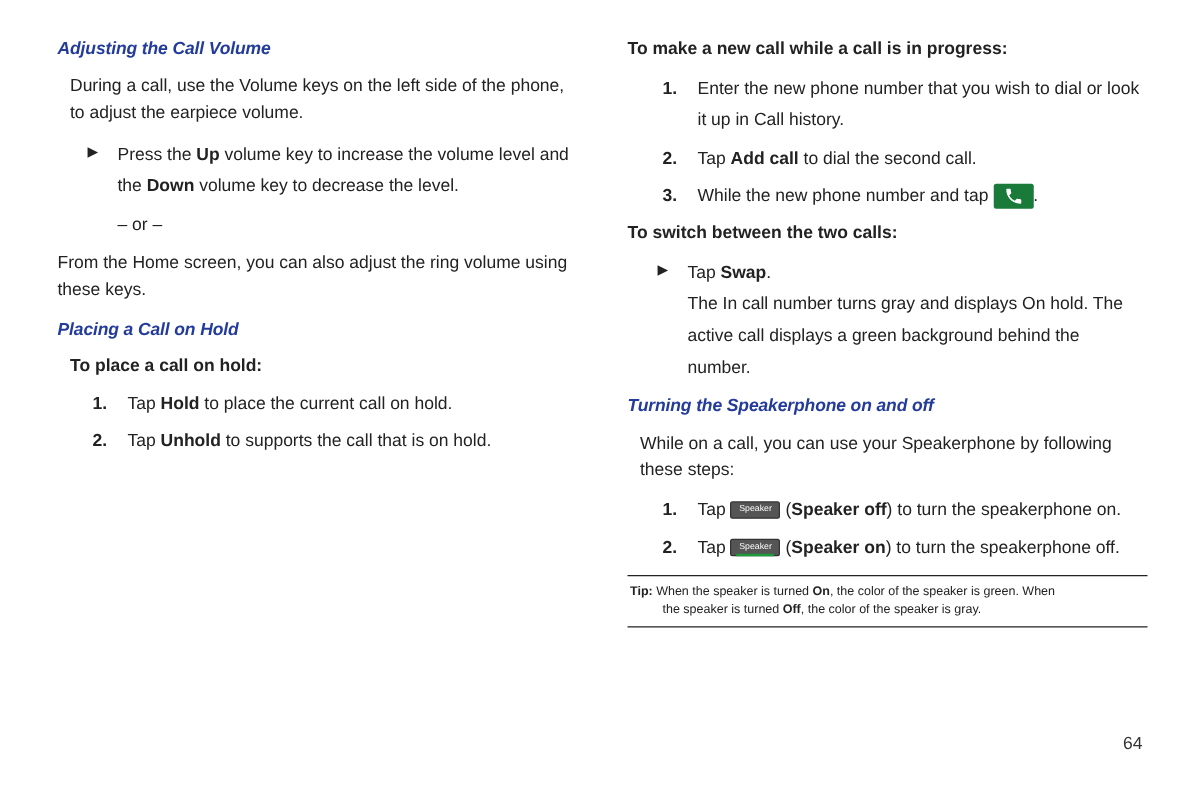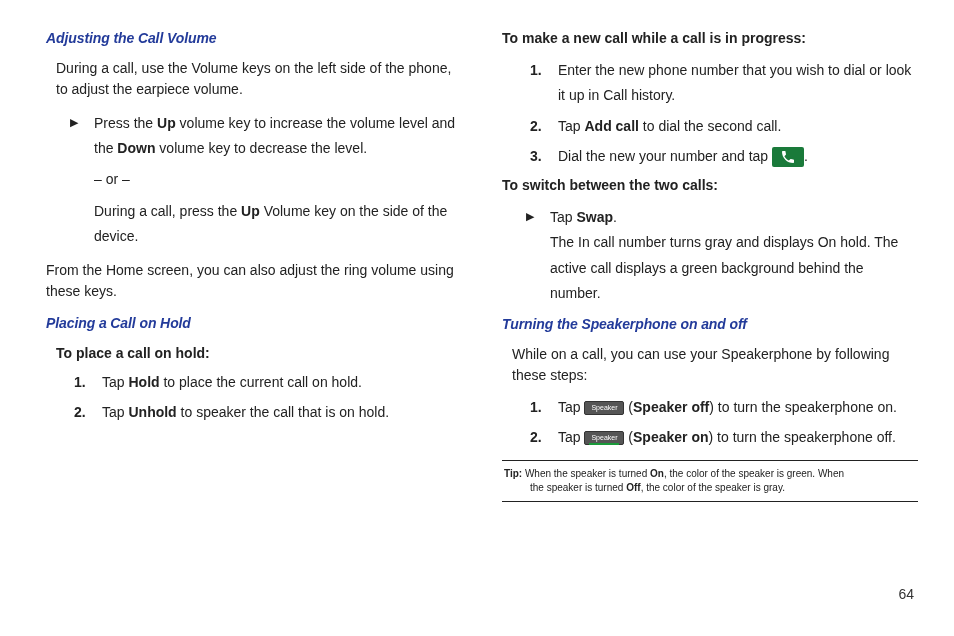--- a/index.html
+++ b/index.html
@@ -149,42 +149,39 @@
 
     <div class="bullet-row">
       <div class="bullet-marker">▶</div>
       <div class="bullet-body li-line">
         <span>Press the </span><b>Up</b><span> volume key to increase the volume level and the </span><b>Down</b><span> volume key to decrease the level.</span>
       </div>
     </div>
 
     <div class="or">– or –</div>
 
-    <div class="indented-para li-line">
-      <span>During a call, press the </span><b>Up</b><span> Volume key on the side of the device.</span>
-    </div>
 
     <div class="para" style="padding-left:0">From the Home screen, you can also adjust the ring volume using these keys.</div>
 
     <div class="subhead">Placing a Call on Hold</div>
 
 
     <div class="bold-head" style="padding-left:10px">To place a call on hold:</div>
 
     <div class="ol-row">
       <div class="ol-num">1.</div>
       <div class="ol-body">
         <span>Tap </span><b>Hold</b><span> to place the current call on hold.</span>
       </div>
     </div>
 
     <div class="ol-row">
       <div class="ol-num">2.</div>
       <div class="ol-body">
-        <span>Tap </span><b>Unhold</b><span> to speaker the call that is on hold.</span>
+        <span>Tap </span><b>Unhold</b><span> to supports the call that is on hold.</span>
       </div>
     </div>
 
   </div>
 
   <div class="col">
 
     <div class="bold-head">To make a new call while a call is in progress:</div>
 
     <div class="ol-row li-line">
@@ -195,21 +192,21 @@
     <div class="ol-row">
       <div class="ol-num">2.</div>
       <div class="ol-body">
         <span>Tap </span><b>Add call</b><span> to dial the second call.</span>
       </div>
     </div>
 
     <div class="ol-row">
       <div class="ol-num">3.</div>
       <div class="ol-body">
-        <span>Dial the new your number and tap </span><span class="call-icon"><svg viewBox="0 0 24 24">
+        <span>While the new phone number and tap </span><span class="call-icon"><svg viewBox="0 0 24 24">
               <path fill="#fff" d="M6.6 10.8c1.4 2.8 3.8 5.2 6.6 6.6l2.2-2.2c.3-.3.7-.4 1-.2 1.1.4 2.3.6 3.6.6.6 0 1 .4 1 1V20c0 .6-.4 1-1 1C10.6 21 3 13.4 3 4c0-.6.4-1 1-1h3.4c.6 0 1 .4 1 1 0 1.3.2 2.5.6 3.6.1.3 0 .7-.2 1l-2.2 2.2z"></path>
             </svg></span><span>.</span>
       </div>
     </div>
 
     <div class="bold-head">To switch between the two calls:</div>
 
     <div class="bullet-row">
       <div class="bullet-marker">▶</div>
       <div class="bullet-body li-line">

